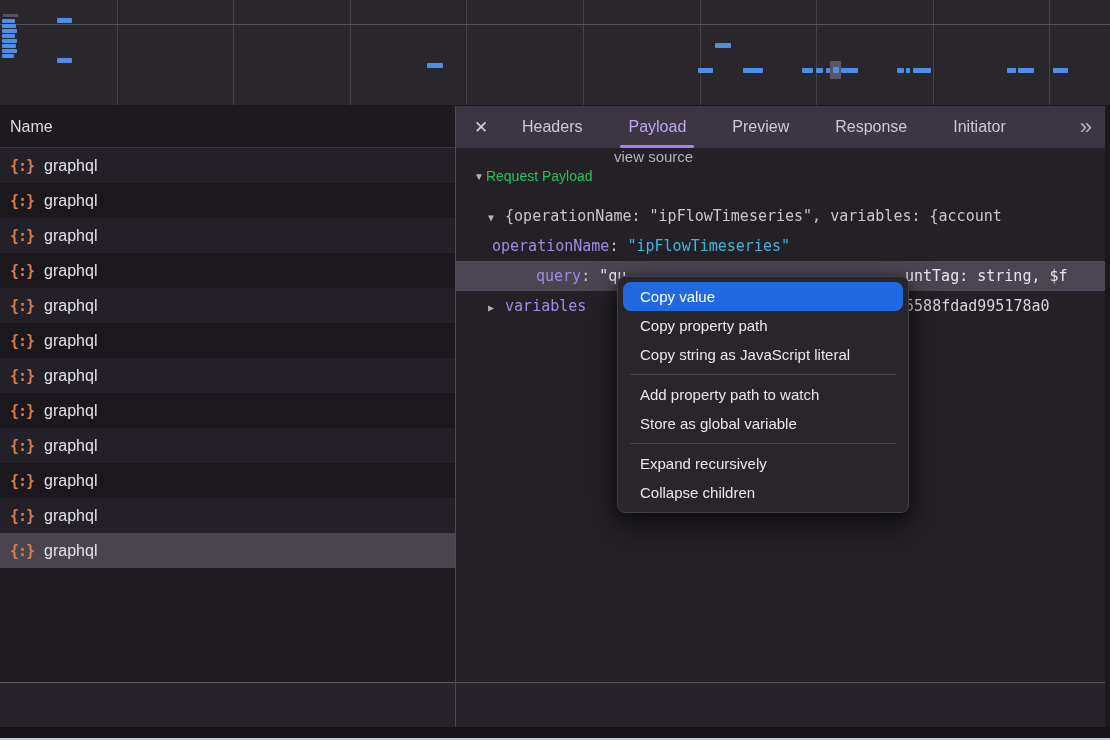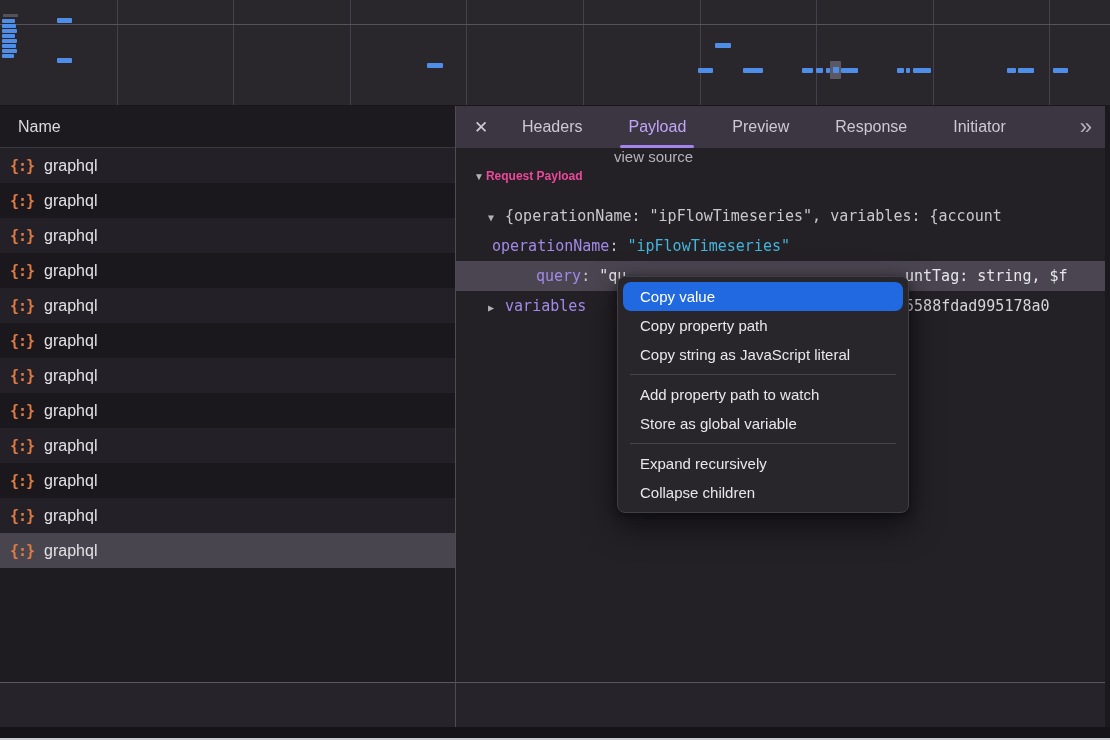--- a/index.html
+++ b/index.html
@@ -12,21 +12,21 @@
               background:#29262c; border-bottom:1px solid #19171b; overflow:hidden; }
   .vgrid { position:absolute; top:0; width:1px; height:106px; background:#44414a; }
   .hgrid { position:absolute; left:0; top:24px; width:1110px; height:1px; background:#55525c; }
   .netbar { position:absolute; background:var(--bar-blue); border-radius:1px; }
   .ov-marker { position:absolute; background:#5b5863; border-radius:1px; }
   .graydash { position:absolute; background:#55525b; }
 
   
   #name-header { position:absolute; left:0; top:106px; width:455px; height:42px;
                  background:#1c1a1e; border-bottom:1px solid #3a373e;
-                 display:flex; align-items:center; padding-left:18px;
+                 display:flex; align-items:center; padding-left:10px;
                  color:#dcdae0; font-size:16px; }
   #request-list { position:absolute; left:0; top:148px; width:455px; height:534px; background:#1e1c20; }
   .req-row { height:35px; display:flex; align-items:center; padding-left:10px; cursor:default; }
   .req-row.odd { background:#232127; }
   .req-row.even { background:#1a181c; }
   .req-row.selected { background:var(--selected-row); }
   .fetch-icon { font-family:"DejaVu Sans Mono", monospace; font-weight:bold; font-size:15px;
                 color:var(--icon-orange); letter-spacing:-1px; margin-right:10px; }
   .req-label { color:#e4e2e7; font-size:16px; }
 
@@ -44,21 +44,21 @@
   .tab.active::after { content:""; position:absolute; left:-4px; right:-4px; bottom:0;
                        height:3px; background:var(--underline-purple); border-radius:2px; }
   #tab-overflow { margin-left:auto; padding-right:20px; color:#b5b1ba; font-size:22px;
                   letter-spacing:-2px; cursor:pointer; line-height:1; }
 
   
   #payload { position:absolute; left:456px; top:148px; width:654px; height:534px;
              background:#232026; overflow:hidden; white-space:nowrap; }
   #payload-header { position:absolute; left:0; top:13px; height:30px; display:flex; align-items:center; }
   .tri { color:#b3b0b9; font-size:10px; margin-right:2px; }
-  #payload-title { color:#ec4899; font-size:12px; font-weight:bold; margin-left:14px; }
+  #payload-title { color:#22c55e; font-size:14px; font-weight:normal; margin-left:14px; }
   #view-source { position:absolute; left:158px; top:0; height:30px; display:flex; align-items:flex-start;
                  color:#b5b2ba; font-size:15px; cursor:pointer; }
   .tree-line { position:absolute; left:0; width:654px; height:30px; line-height:30px;
                font-family:"DejaVu Sans Mono", monospace; font-size:15px; color:#c9c7cd; }
   .tree-line .tri { font-size:10px; }
   .k { color:var(--key-purple); }
   .s { color:var(--string-cyan); }
   .w { color:#e8e6ec; }
   #row-query { background:var(--highlight-row); }
   .frag-right { position:absolute; top:0; }

